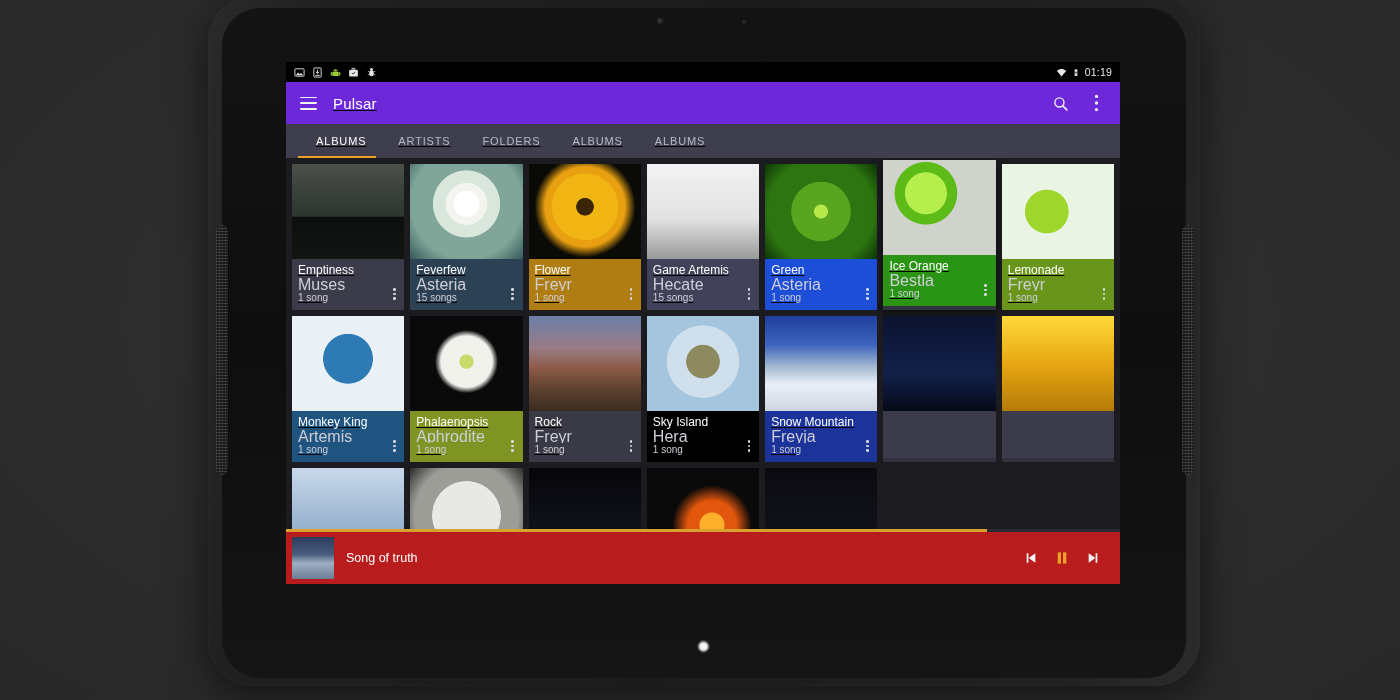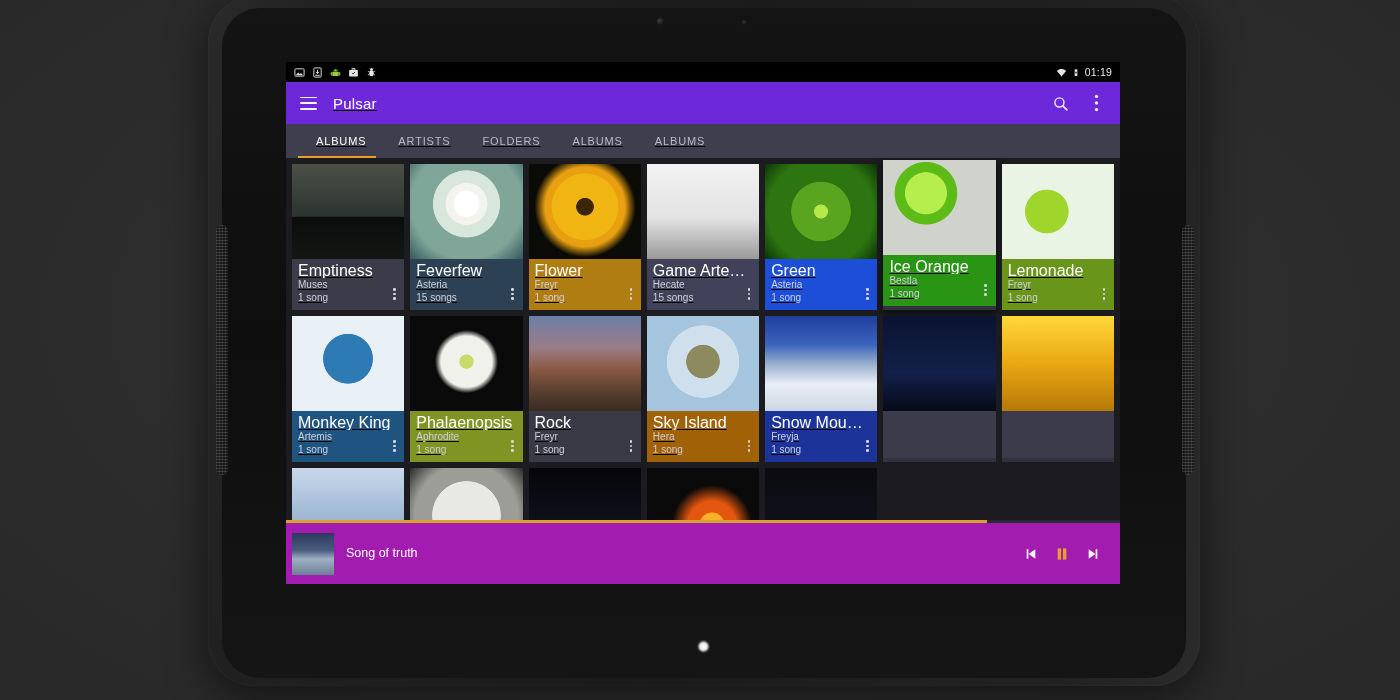--- a/index.html
+++ b/index.html
@@ -82,33 +82,33 @@
     height:2px; background:#e8a02a; }
 
   
   #grid-wrap{ position:relative; height:426px; background:#1b1b20; overflow:hidden; }
   #grid{ display:grid; grid-template-columns:repeat(7,1fr); gap:6px;
     padding:6px 6px 0 6px; }
   .card{ position:relative; background:#32323f; overflow:hidden; }
   .card.raised{ margin-top:-4px; box-shadow:0 3px 8px rgba(0,0,0,.6); }
   .art{ width:100%; height:95px; background-size:cover; background-position:center; }
   .caption{ padding:4px 6px 6px 6px; position:relative; min-height:47px; }
-  .c-title{ color:#ffffff; font-size:16px; line-height:15px; white-space:nowrap;
+  .c-title{ color:#ffffff; font-size:12px; line-height:15px; white-space:nowrap;
     overflow:hidden; text-overflow:ellipsis; }
-  .c-artist{ color:#cfcfd8; font-size:10px; line-height:13px; white-space:nowrap;
+  .c-artist{ color:#cfcfd8; font-size:16px; line-height:13px; white-space:nowrap;
     overflow:hidden; text-overflow:ellipsis; }
   .c-count{ color:#cfcfd8; font-size:10px; line-height:13px; }
   .overflow-dots{ position:absolute; right:4px; bottom:9px; width:12px; height:14px;
     display:flex; flex-direction:column; align-items:center; justify-content:center; gap:2px; cursor:pointer;}
   .overflow-dots i{ width:2.5px; height:2.5px; border-radius:50%; background:#d8d8e0; display:block; }
 
   
   #now-playing{
-    position:absolute; left:0; bottom:0; width:100%; height:61px;
-    background:#a21caf; display:flex; align-items:center; z-index:5;
+    position:absolute; left:0; bottom:0; width:100%; height:52px;
+    background:#b91c1c; display:flex; align-items:center; z-index:5;
   }
   #progress-track{ position:absolute; left:0; top:-3px; width:100%; height:3px; background:#2a2a35; }
   #progress-fill{ height:100%; background:#d9a22e; }
   #np-art{ width:42px; height:42px; margin-left:6px; background-size:cover; background-position:center; flex:0 0 auto;}
   #np-meta{ margin-left:12px; flex:1; min-width:0; }
   #np-title{ color:#ffffff; font-size:12.5px; line-height:17px; }
   #np-artist{ color:#c2c2cf; font-size:11px; line-height:15px; }
   #np-controls{ display:flex; align-items:center; gap:16px; margin-right:18px; }
   .np-btn{ cursor:pointer; display:flex; align-items:center; justify-content:center; }
 
@@ -343,21 +343,21 @@
               <div class="c-count">1 song</div>
               <div class="overflow-dots">
                 <i></i>
                 <i></i>
                 <i></i>
               </div>
             </div>
           </div>
           <div class="card">
             <div class="art" style="background:radial-gradient(circle at 50% 48%, #8d8a5f 0 22%, #cfe0ec 23% 48%, #a5c4dd 49% 100%)"></div>
-            <div class="caption" style="background:#a16207">
+            <div class="caption" style="background:#000000">
               <div class="c-title">Sky Island</div>
               <div class="c-artist">Hera</div>
               <div class="c-count">1 song</div>
               <div class="overflow-dots">
                 <i></i>
                 <i></i>
                 <i></i>
               </div>
             </div>
           </div>

